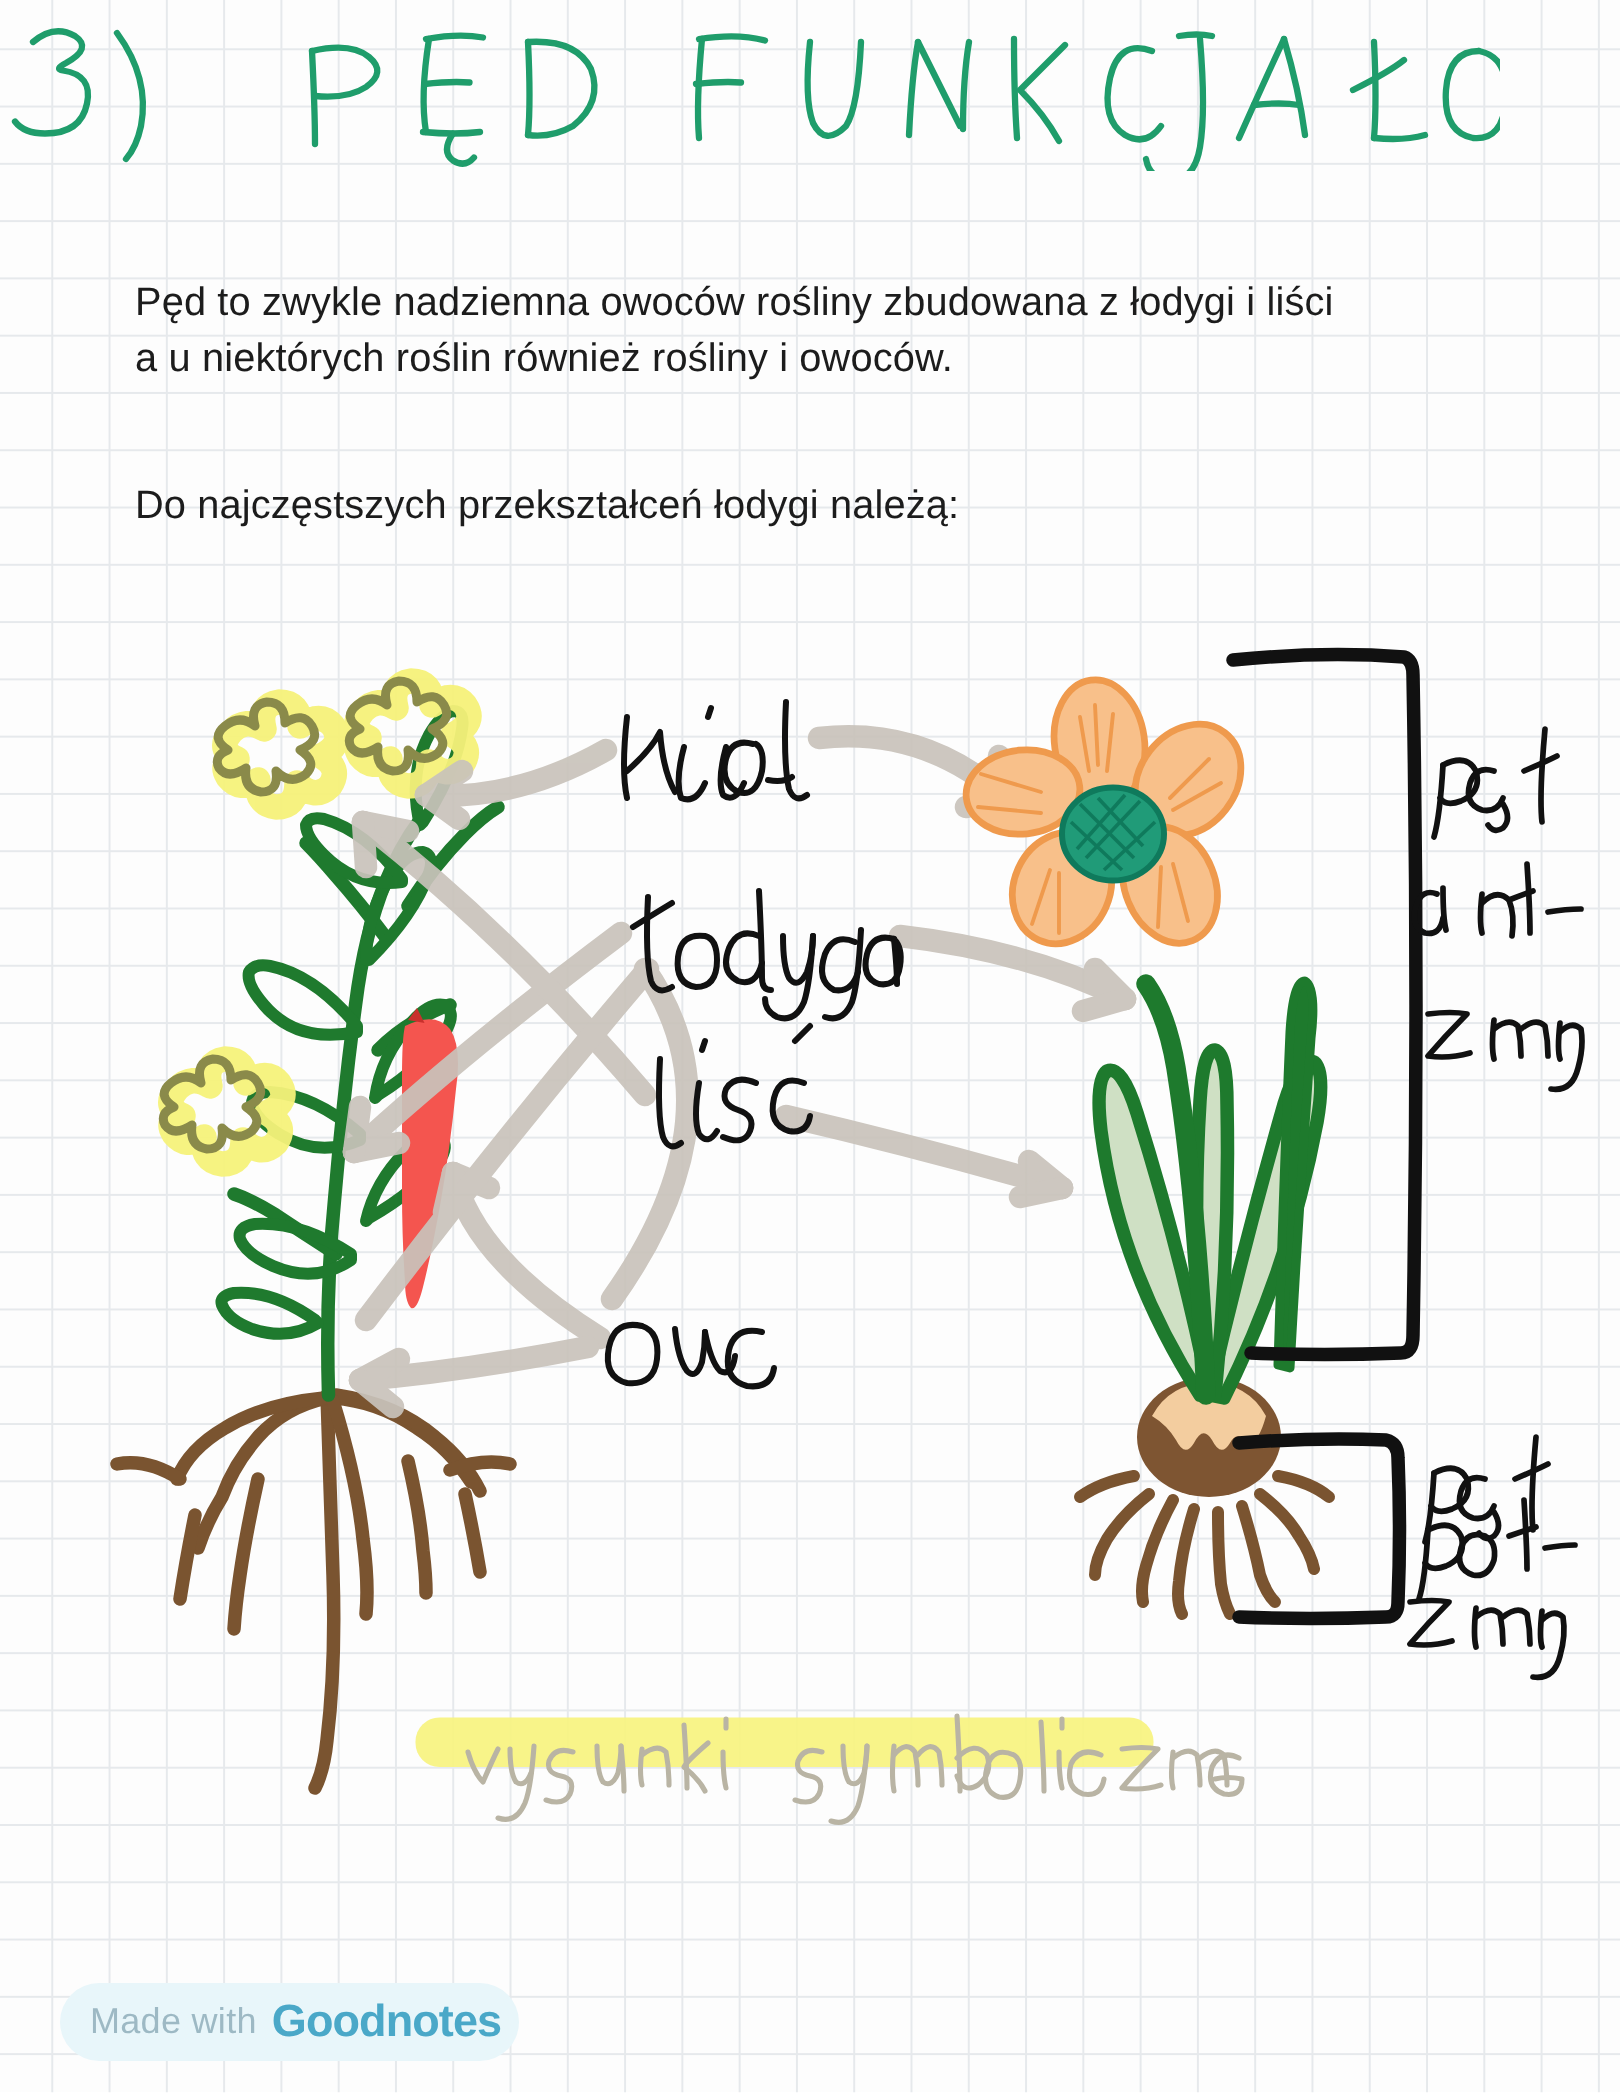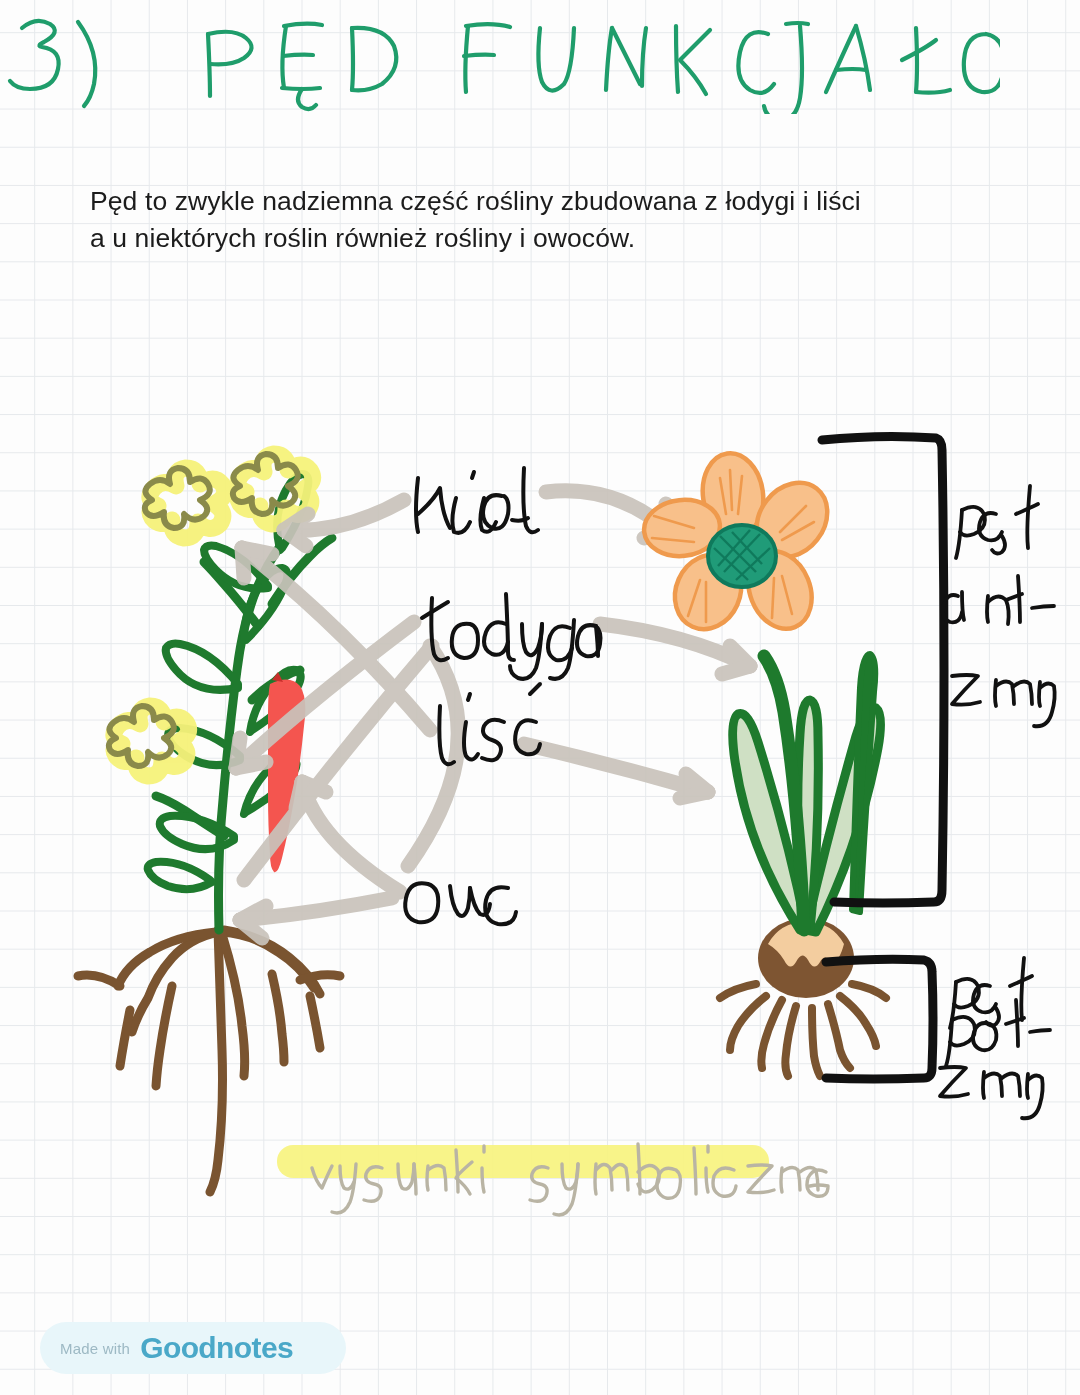--- a/index.html
+++ b/index.html
@@ -60,21 +60,21 @@
     height: 52px;
     background: #e8f6fa;
     border-radius: 26px;
     display: flex;
     align-items: center;
     padding-left: 20px;
     box-sizing: border-box;
   }
   .gn-made {
     color: #9db9c4;
-    font-size: 15px;
+    font-size: 24px;
     font-family: "Liberation Sans", sans-serif;
     letter-spacing: 0.2px;
   }
   .gn-logo {
     color: #4aa8c8;
     font-size: 30px;
     font-family: "Liberation Sans", sans-serif;
     font-weight: bold;
     letter-spacing: -0.6px;
     margin-left: 10px;
@@ -132,23 +132,23 @@
 
       <path d="M986 30 q-20 0 -22 26 q-2 28 18 32 q20 2 22 -26 q2 -28 -18 -32"></path>
     </g>
     <g fill="none" stroke="#1f9d6b" stroke-width="4.2" stroke-linecap="round" stroke-linejoin="round" transform="translate(54,0)">
 
       <path d="M986 26 q2 36 0 60"></path>
       <path d="M986 26 q28 0 34 18 q6 22 -12 36 q-12 6 -22 6"></path>
     </g>
   </svg>
 
-  <div class="typed typed-a"><span>Pęd to zwykle nadziemna część rośliny zbudowana z łodygi i liści</span><br><span>a u niektórych roślin również rośliny i owoców.</span></div>
-
-  <div class="typed typed-b"><br></div>
+  <div class="typed typed-a"><span>Pęd to zwykle nadziemna owoców rośliny zbudowana z łodygi i liści</span><br><span>a u niektórych roślin również rośliny i owoców.</span></div>
+
+  <div class="typed typed-b"><span>Do najczęstszych przekształceń łodygi należą:</span><br></div>
 
   <svg class="layer" viewBox="0 0 1080 1395" xmlns="http://www.w3.org/2000/svg">
 
     <g fill="none" stroke="#7a5430" stroke-width="9" stroke-linecap="round" stroke-linejoin="round">
       <path d="M218 930 q2 60 4 120 q2 60 -4 110 q-2 20 -8 32"></path>
       <path d="M218 932 q-28 6 -46 26 q-16 18 -24 40 q-10 16 -16 34"></path>
       <path d="M216 932 q-40 4 -66 20 q-24 14 -32 34"></path>
       <path d="M172 986 q-8 36 -12 64 q-3 20 -4 36"></path>
       <path d="M130 1010 q-6 30 -10 56"></path>
       <path d="M120 986 q-22 -14 -42 -10"></path>

